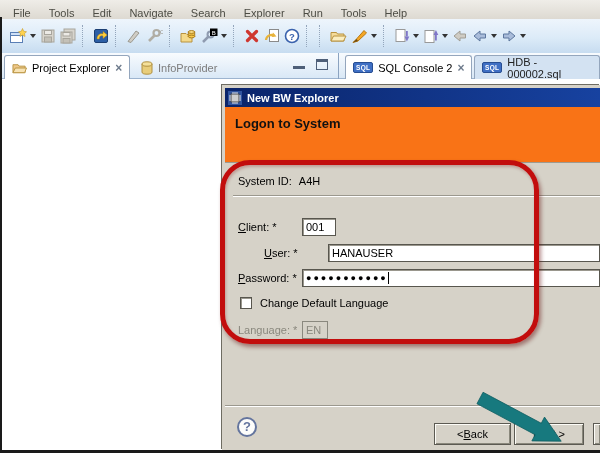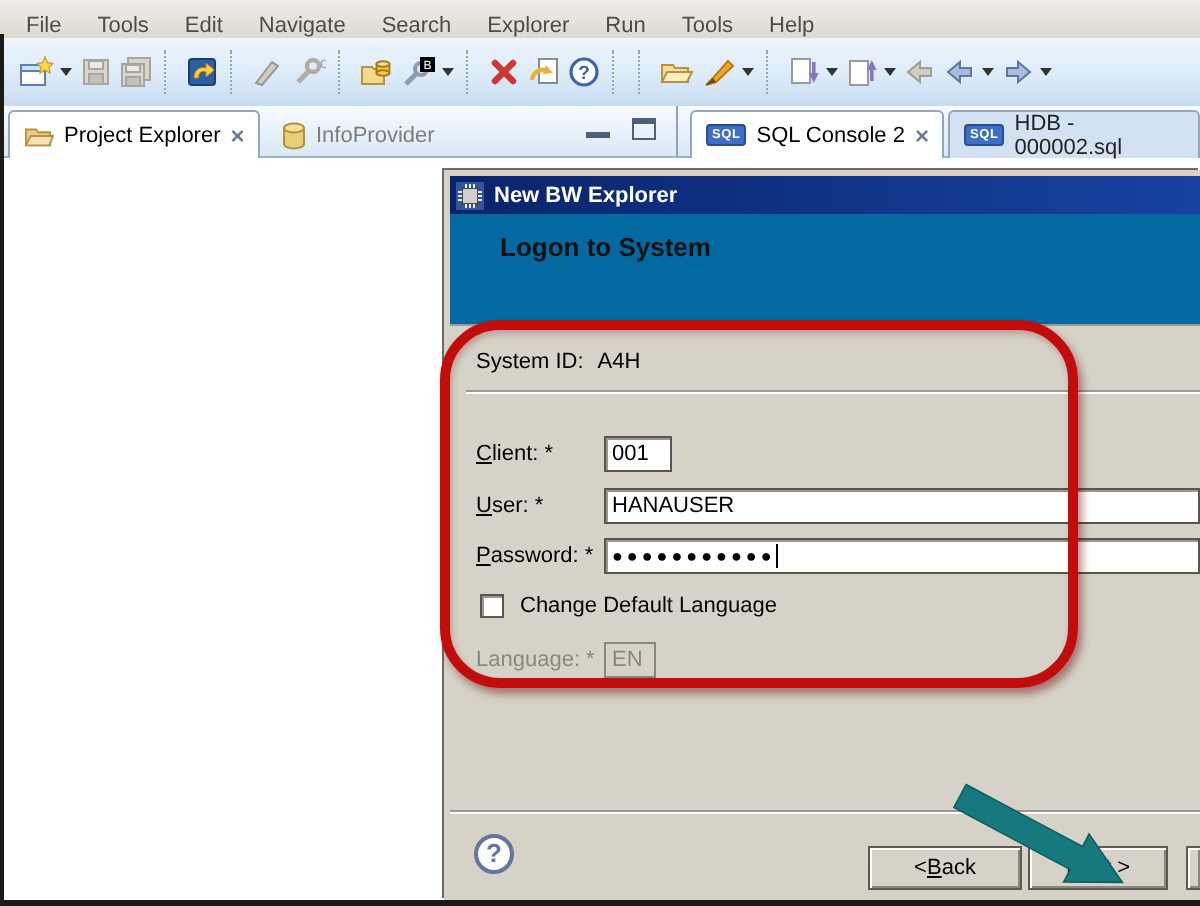--- a/index.html
+++ b/index.html
@@ -42,21 +42,21 @@
   .mm.max { border:1px solid #4e5f78; border-top:3px solid #4e5f78; }
 
   .panel-content { position:absolute; left:2px; top:80px; right:0; bottom:3px; background:#fff; }
 
   
   .dialog { position:absolute; left:222px; top:85px; width:378px; height:365px; z-index:10;
     background:#d6d2c8; border-left:3px solid #d6d2c8; border-top:3px solid #d6d2c8;
     box-shadow:-1px -1px 0 #6e6c62; display:flex; flex-direction:column; }
   .dlg-title { height:19px; background:linear-gradient(90deg,#0a246a,#1742a0); color:#fff;
     font-weight:bold; display:flex; align-items:center; gap:5px; padding-left:3px; }
-  .dlg-header { height:56px; background:#0369a1; border-bottom:1px solid #9d9a90; padding:9px 25px; }
+  .dlg-header { height:56px; background:#f97316; border-bottom:1px solid #9d9a90; padding:9px 10px; }
   .dlg-header h1 { font-size:13px; color:#111; font-weight:bold; }
   .dlg-body { position:relative; flex:1; }
   .row { position:absolute; display:flex; align-items:center; }
   .lbl { color:#000; }
   .lbl.dis, .dis { color:#8a887e; }
   .mn { text-decoration:underline; }
   .etch { height:2px; border-top:1px solid #9b988e; border-bottom:1px solid #fff; }
   .tbx { height:18px; background:#fff; border:1px solid #58564e;
     box-shadow:inset 1px 1px 0 #9a978d; font-family:"Liberation Sans",sans-serif; font-size:11px;
     padding:0 3px; color:#000; }
@@ -281,21 +281,21 @@
       <span class="lbl">System ID:</span>
       <span class="lbl">A4H</span>
     </div>
     <div class="etch" style="position:absolute; left:8px; right:0; top:32px;"></div>
 
     <div class="row" style="left:13px; top:55px; right:0;">
       <span class="lbl" style="width:64px;"><span class="mn">C</span><span>lient: *</span></span>
       <input class="tbx" style="width: 34px;" value="001">
     </div>
     <div class="row" style="left:13px; top:81px; right:0;">
-      <span class="lbl" style="width:64px;"><span class="mn">U</span><span>ser: *</span></span>
+      <span class="lbl" style="width:64px;margin-left:26px;"><span class="mn">U</span><span>ser: *</span></span>
       <input class="tbx" style="flex: 1 1 0%;" value="HANAUSER">
     </div>
     <div class="row" style="left:15px; top:134px; gap:8px;">
       <span class="cb"></span>
       <span class="lbl">Change Default Language</span>
     </div>
 
     <div class="row" style="left:13px; top:106px; right:0;">
       <span class="lbl" style="width:64px;"><span class="mn">P</span><span>assword: *</span></span>
       <div class="tbx pwdbox" style="flex:1;">

